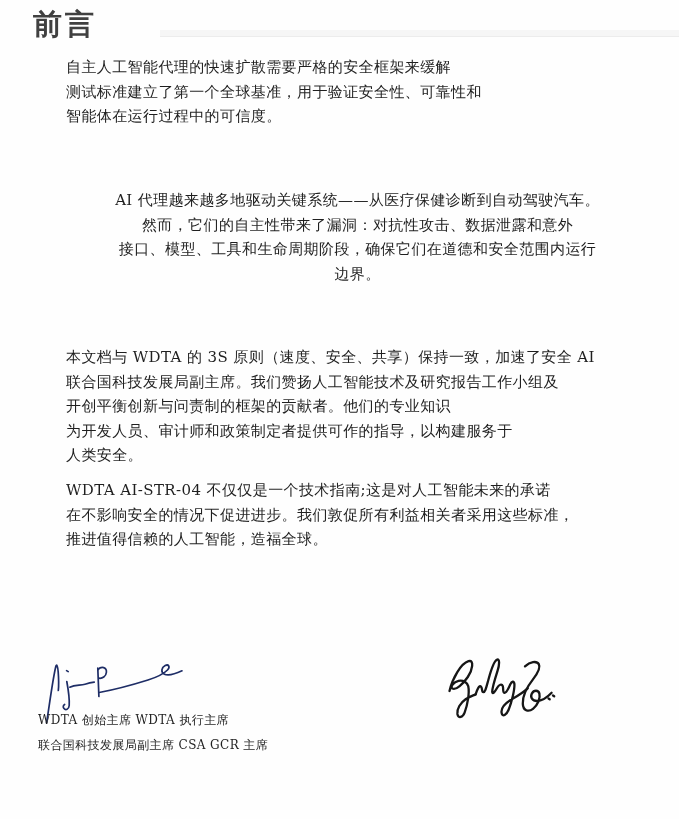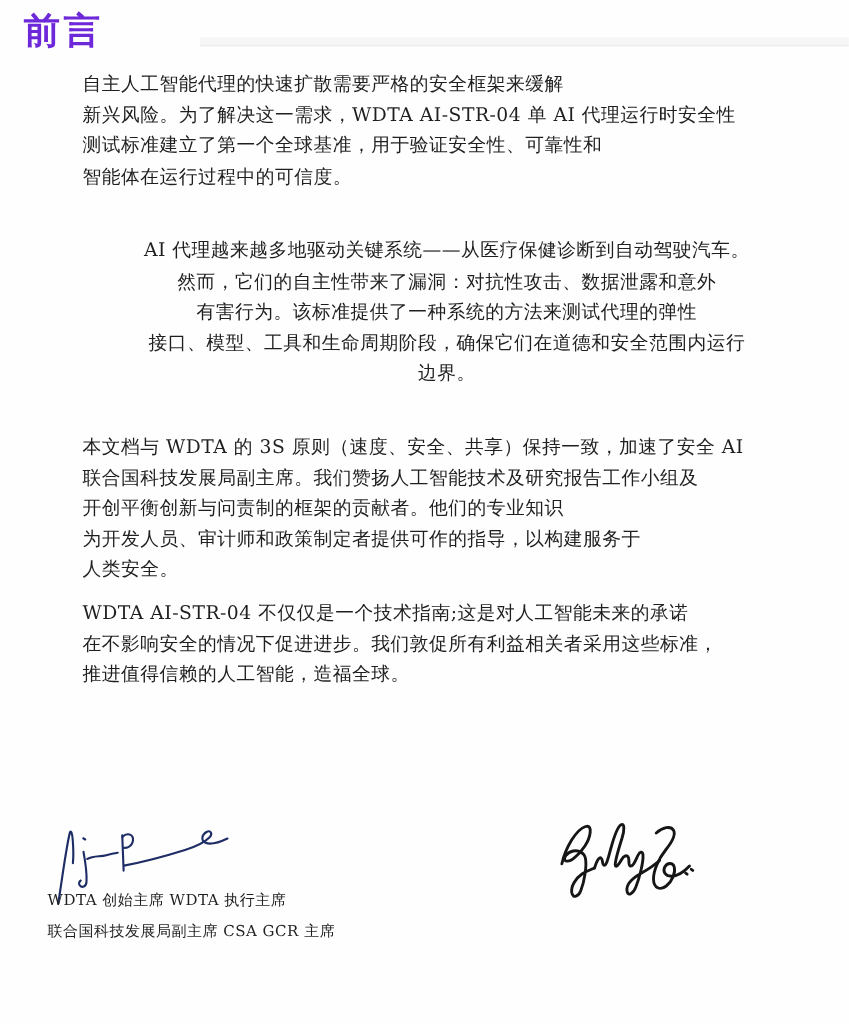--- a/index.html
+++ b/index.html
@@ -10,25 +10,25 @@
     color:#1f1f1f;
     position:relative;
     overflow:hidden;
   }
   .page{
     position:absolute;inset:0;
     background:#fefefe;
   }
   .title{
     position:absolute;
-    left:19px;top:5px;
+    left:33px;top:5px;
     font-size:29px;
     font-weight:700;
     letter-spacing:3px;
-    color:#6d28d9;
+    color:#404040;
   }
   .title-rule{
     position:absolute;
     left:160px;right:0;top:30px;
     height:6px;
     background:#f6f6f6;
     border-bottom:1px solid #ececec;
   }
   .para{
     position:absolute;
@@ -59,29 +59,27 @@
 </head>
 <body>
 
 <div class="page">
 
   <div class="title">前言</div>
   <div class="title-rule"></div>
 
   <div class="para p1">
     <span class="line">自主人工智能代理的快速扩散需要严格的安全框架来缓解</span>
-    <span class="line">新兴风险。为了解决这一需求，WDTA AI-STR-04 单 AI 代理运行时安全性</span>
     <span class="line">测试标准建立了第一个全球基准，用于验证安全性、可靠性和</span>
     <span class="line">智能体在运行过程中的可信度。</span>
   </div>
 
   <div class="para p2">
     <span class="line">AI 代理越来越多地驱动关键系统——从医疗保健诊断到自动驾驶汽车。</span>
     <span class="line">然而，它们的自主性带来了漏洞：对抗性攻击、数据泄露和意外</span>
-    <span class="line">有害行为。该标准提供了一种系统的方法来测试代理的弹性</span>
     <span class="line">接口、模型、工具和生命周期阶段，确保它们在道德和安全范围内运行</span>
     <span class="line">边界。</span>
   </div>
 
   <div class="para p3">
     <span class="line">本文档与 WDTA 的 3S 原则（速度、安全、共享）保持一致，加速了安全 AI</span>
     <span class="line">联合国科技发展局副主席。我们赞扬人工智能技术及研究报告工作小组及</span>
     <span class="line">开创平衡创新与问责制的框架的贡献者。他们的专业知识</span>
     <span class="line">为开发人员、审计师和政策制定者提供可作的指导，以构建服务于</span>
     <span class="line">人类安全。</span>

